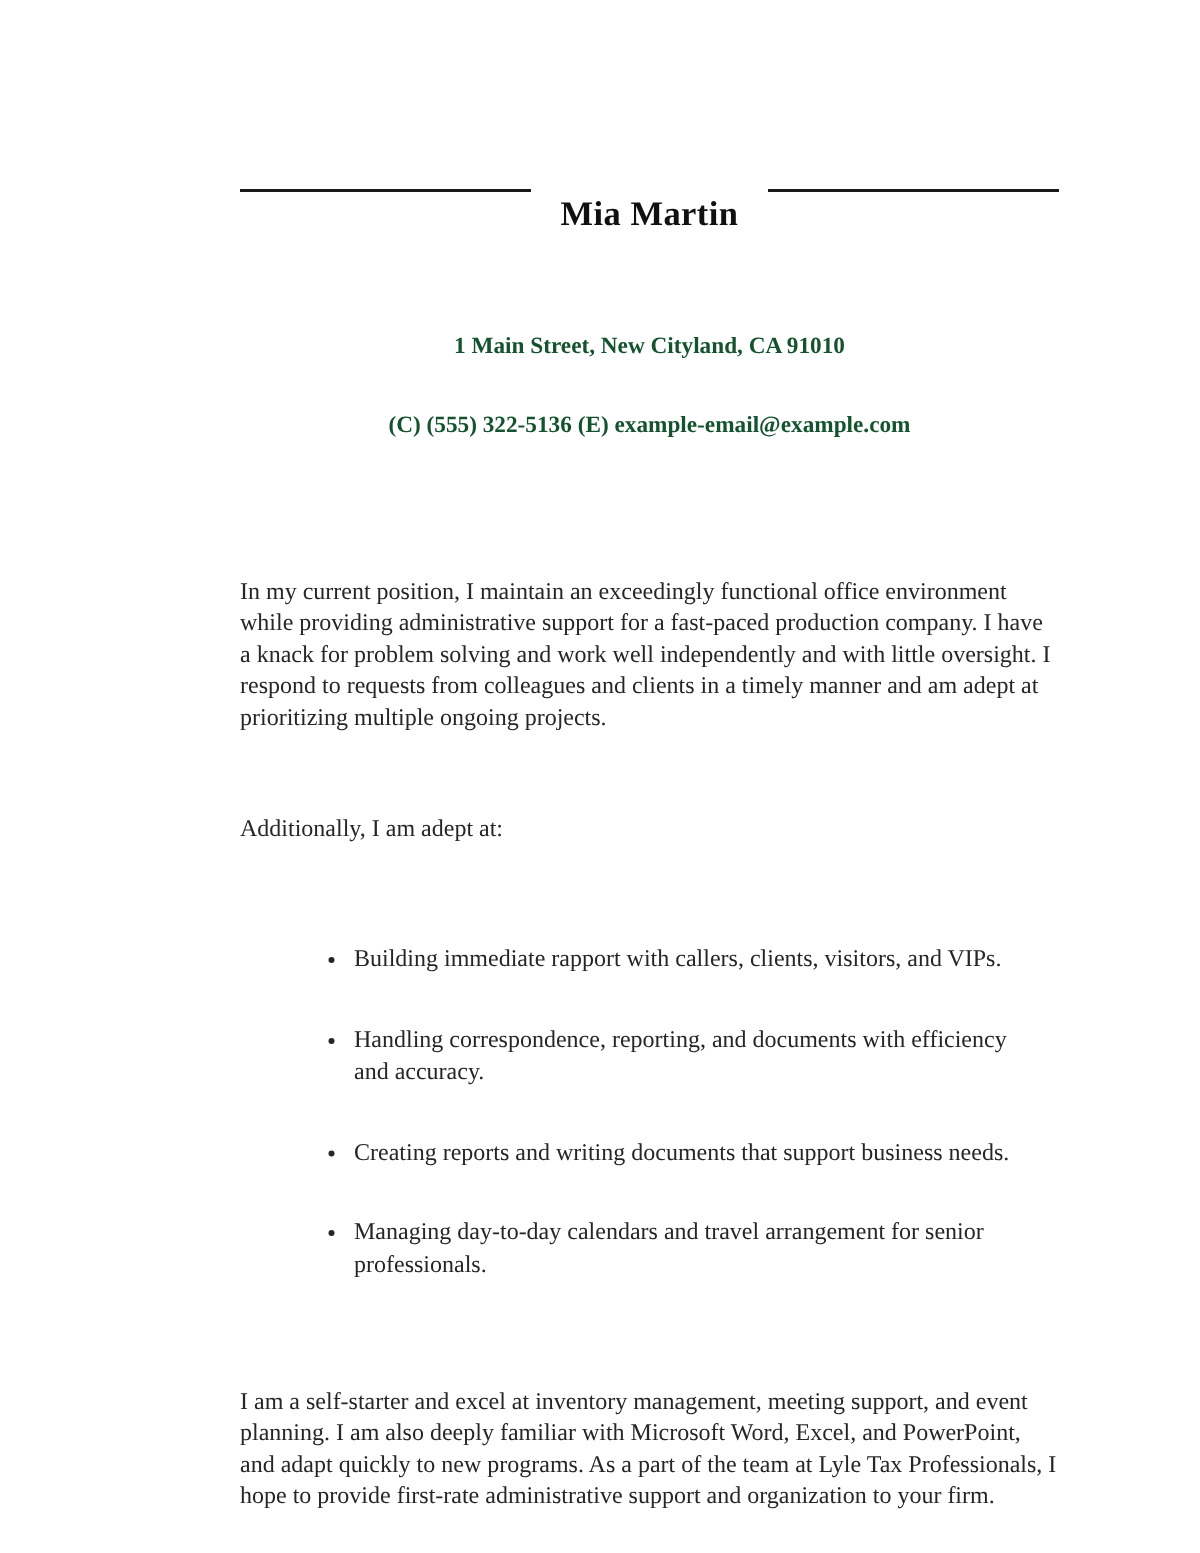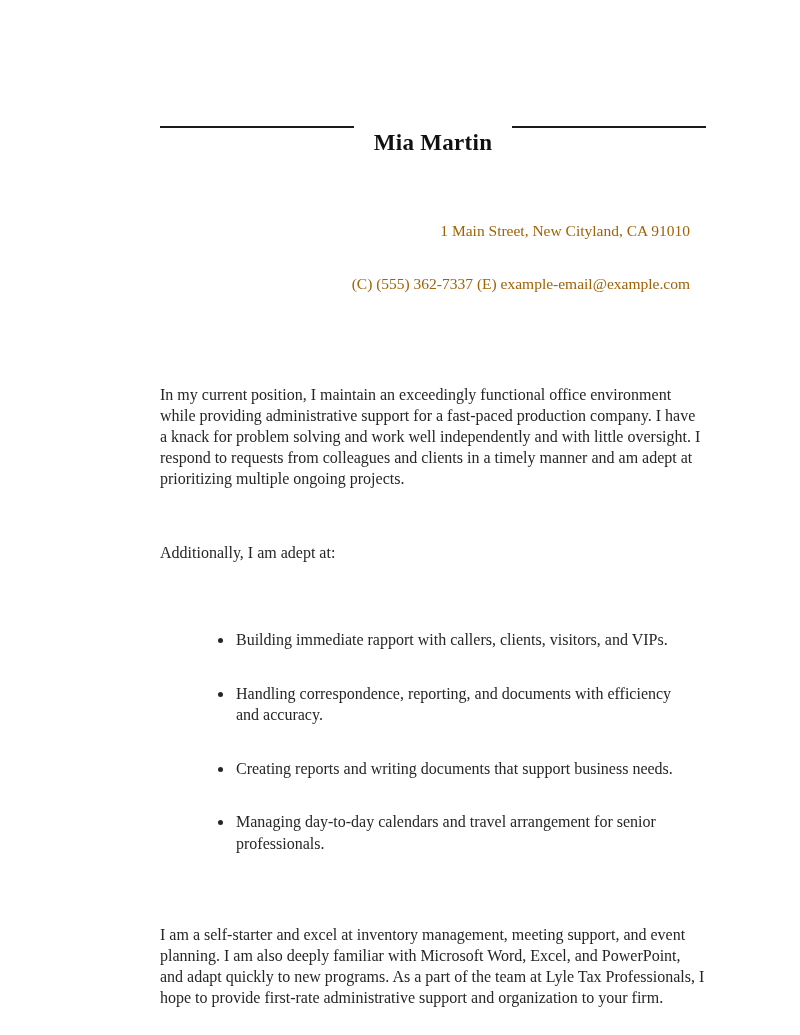--- a/index.html
+++ b/index.html
@@ -34,24 +34,23 @@
     padding: 0 20px;
     letter-spacing: 0.3px;
     white-space: nowrap;
   }
   .addr-block {
     text-align: center;
     margin-top: 12px;
   }
   .addr-line {
     font-size: 15.5px;
-    font-weight: normal;
-    color: #a16207;
+    font-weight: bold;
+    color: #14532d;
     line-height: 21px;
-    text-align: right;
   }
   
   .letter-body {
     margin-top: 10px;
     font-size: 16px;
     line-height: 21px;
   }
   .letter-body p.salutation {
     margin-bottom: 5px;
   }
@@ -86,21 +85,21 @@
   <div class="content">
 
     <header>
       <div class="name-row">
         <span class="rule"></span>
         <h1 class="letter-name">Mia Martin</h1>
         <span class="rule"></span>
       </div>
       <div class="addr-block">
         <div class="addr-line">1 Main Street, New Cityland, CA 91010</div>
-        <div class="addr-line">(C) (555) 362-7337 (E) example-email@example.com</div>
+        <div class="addr-line">(C) (555) 322-5136 (E) example-email@example.com</div>
       </div>
     </header>
 
     <main class="letter-body">
 
 
       <p class="para">In my current position, I maintain an exceedingly functional office environment while providing administrative support for a fast-paced production company. I have a knack for problem solving and work well independently and with little oversight. I respond to requests from colleagues and clients in a timely manner and am adept at prioritizing multiple ongoing projects.</p>
 
       <p class="para lead">Additionally, I am adept at:</p>
 

